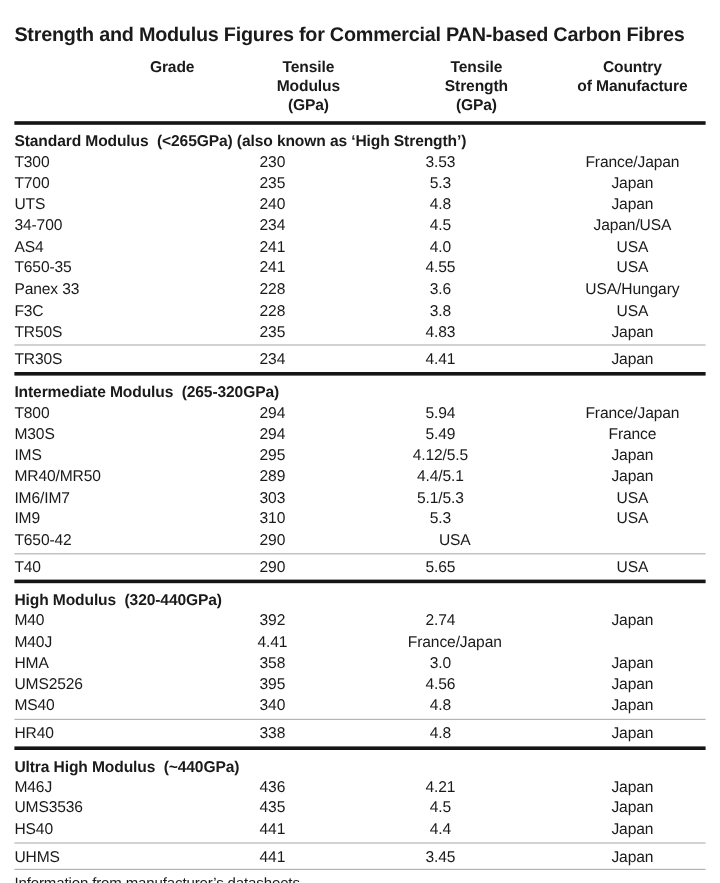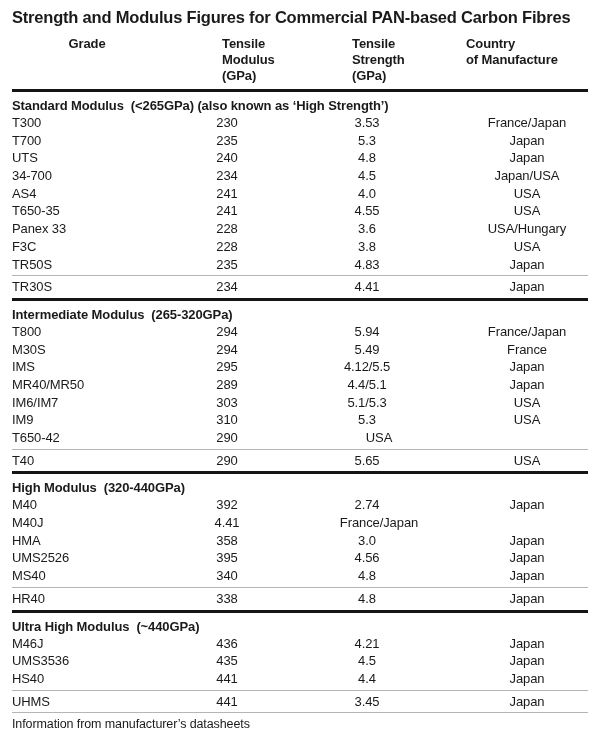--- a/index.html
+++ b/index.html
@@ -6,29 +6,29 @@
   .page {
     width: 600px; height: 736px; box-sizing: border-box;
     padding: 8px 12px 0 12px;
     background: #ffffff;
     color: #1a1a1a;
     font-family: "Liberation Sans", "DejaVu Sans", sans-serif;
     overflow: hidden;
   }
   .title {
     font-size: 16.5px; font-weight: bold; letter-spacing: -0.2px;
-    line-height: 18px; margin: 0 0 10px 0;
+    line-height: 18px; margin: 12px 0 10px 0;
   }
   .grid {
     display: grid;
     grid-template-columns: 150px 130px 150px 146px;
   }
   .header-row { font-weight: bold; font-size: 13px; line-height: 16px; letter-spacing: -0.1px; }
-  .header-row .hc { text-align: left; }
-  .header-row .hc1 { text-align: center; }
+  .header-row .hc { text-align: center; }
+  .header-row .hc1 { text-align: right; }
   .header-row .hc2, .header-row .hc3 { padding-left: 60px; }
   .header-row .hc4 { padding-left: 24px; }
   .rule-heavy { height: 3px; background: #151515; margin-top: 5px; }
   .section-header {
     font-size: 13px; font-weight: bold; letter-spacing: -0.1px;
     white-space: pre-wrap;
     padding-top: 6px; height: 16px; line-height: 16px;
   }
   .row { font-size: 13px; height: 17.7px; line-height: 17.7px; letter-spacing: -0.1px; }
   .row .c2, .row .c3, .row .c4 { text-align: center; }

